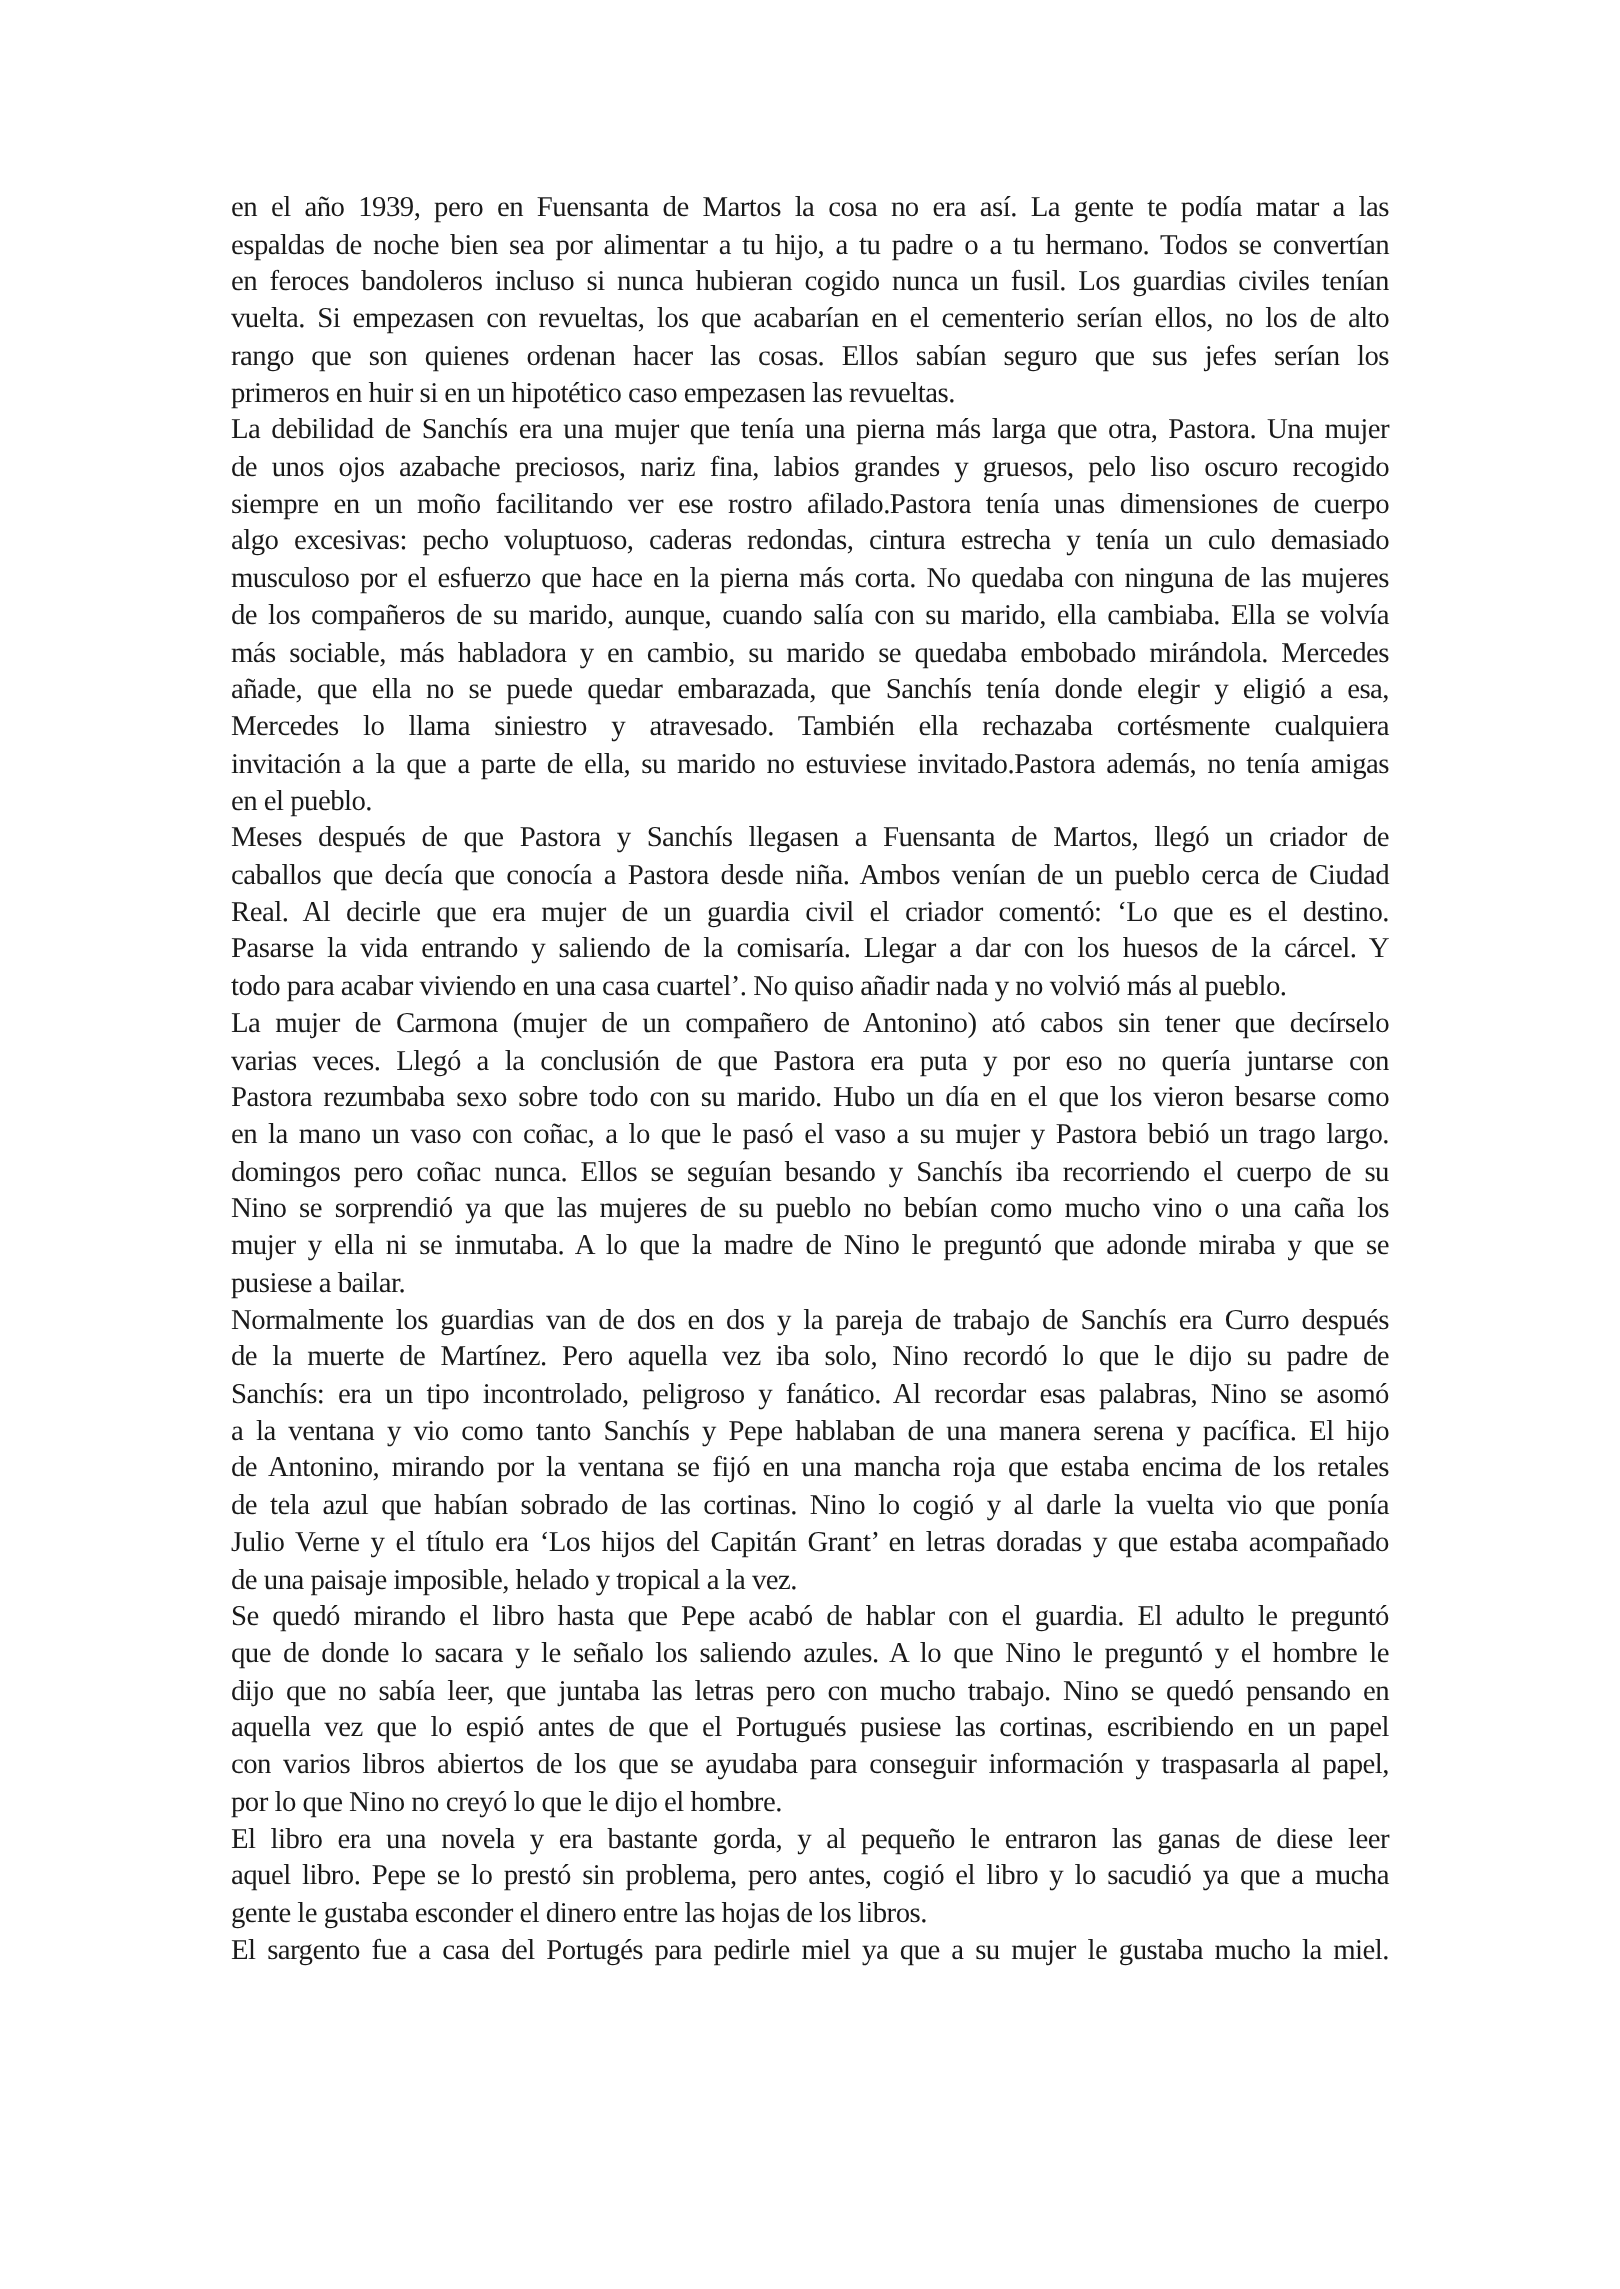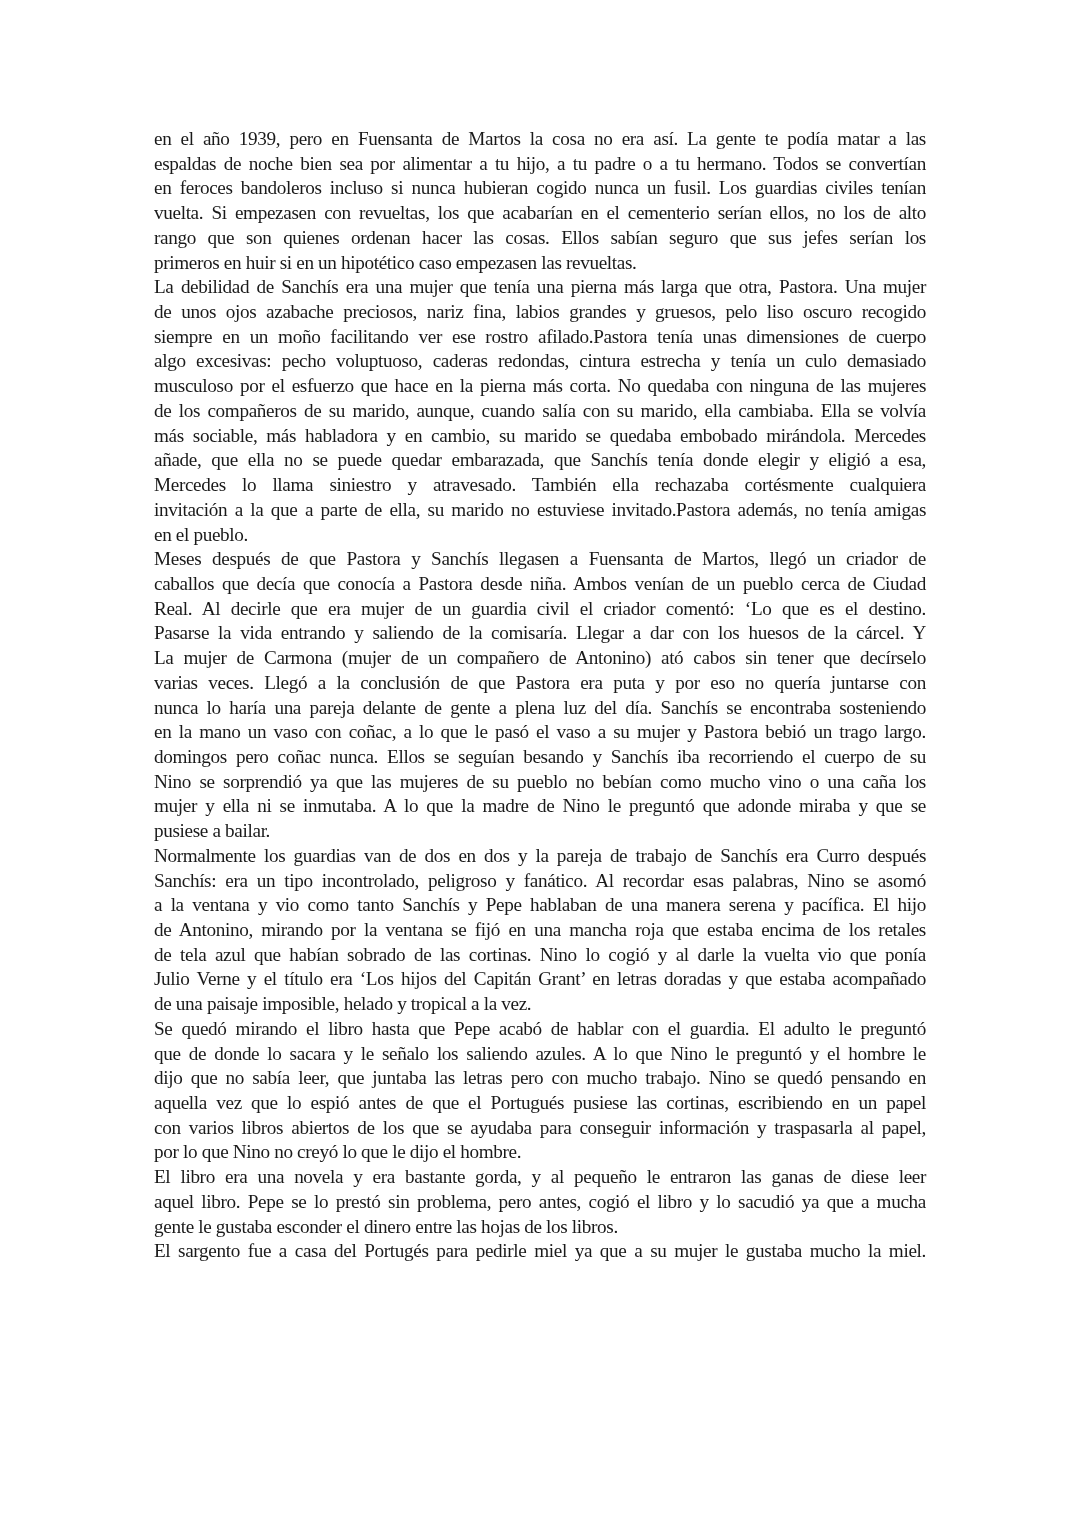--- a/index.html
+++ b/index.html
@@ -70,38 +70,40 @@
       <span class="line">Mercedes lo llama siniestro y atravesado. También ella rechazaba cortésmente cualquiera</span>
       <span class="line">invitación a la que a parte de ella, su marido no estuviese invitado.Pastora además, no tenía amigas</span>
       <span class="line last">en el pueblo.</span>
     </div>
 
     <div>
       <span class="line">Meses después de que Pastora y Sanchís llegasen a Fuensanta de Martos, llegó un criador de</span>
       <span class="line">caballos que decía que conocía a Pastora desde niña. Ambos venían de un pueblo cerca de Ciudad</span>
       <span class="line">Real. Al decirle que era mujer de un guardia civil el criador comentó: ‘Lo que es el destino.</span>
       <span class="line">Pasarse la vida entrando y saliendo de la comisaría. Llegar a dar con los huesos de la cárcel. Y</span>
+      <span class="line last">todo para acabar viviendo en una casa cuartel’. No quiso añadir nada y no volvió más al pueblo.</span>
     </div>
 
     <div>
       <span class="line">La mujer de Carmona (mujer de un compañero de Antonino) ató cabos sin tener que decírselo</span>
       <span class="line">varias veces. Llegó a la conclusión de que Pastora era puta y por eso no quería juntarse con</span>
     </div>
 
     <div>
-      <span class="line">nunca lo haría una pareja delante de gente a plena luz del día. Sanchís se encontraba sosteniendo</span>
+      <span class="line">Pastora rezumbaba sexo sobre todo con su marido. Hubo un día en el que los vieron besarse como</span>
       <span class="line">en la mano un vaso con coñac, a lo que le pasó el vaso a su mujer y Pastora bebió un trago largo.</span>
       <span class="line">domingos pero coñac nunca. Ellos se seguían besando y Sanchís iba recorriendo el cuerpo de su</span>
       <span class="line">Nino se sorprendió ya que las mujeres de su pueblo no bebían como mucho vino o una caña los</span>
       <span class="line">mujer y ella ni se inmutaba. A lo que la madre de Nino le preguntó que adonde miraba y que se</span>
       <span class="line last">pusiese a bailar.</span>
     </div>
 
     <div>
       <span class="line">Normalmente los guardias van de dos en dos y la pareja de trabajo de Sanchís era Curro después</span>
+      <span class="line">de la muerte de Martínez. Pero aquella vez iba solo, Nino recordó lo que le dijo su padre de</span>
       <span class="line">Sanchís: era un tipo incontrolado, peligroso y fanático. Al recordar esas palabras, Nino se asomó</span>
       <span class="line">a la ventana y vio como tanto Sanchís y Pepe hablaban de una manera serena y pacífica. El hijo</span>
       <span class="line">de Antonino, mirando por la ventana se fijó en una mancha roja que estaba encima de los retales</span>
       <span class="line">de tela azul que habían sobrado de las cortinas. Nino lo cogió y al darle la vuelta vio que ponía</span>
       <span class="line">Julio Verne y el título era ‘Los hijos del Capitán Grant’ en letras doradas y que estaba acompañado</span>
       <span class="line last">de una paisaje imposible, helado y tropical a la vez.</span>
     </div>
 
     <div>
       <span class="line">Se quedó mirando el libro hasta que Pepe acabó de hablar con el guardia. El adulto le preguntó</span>

